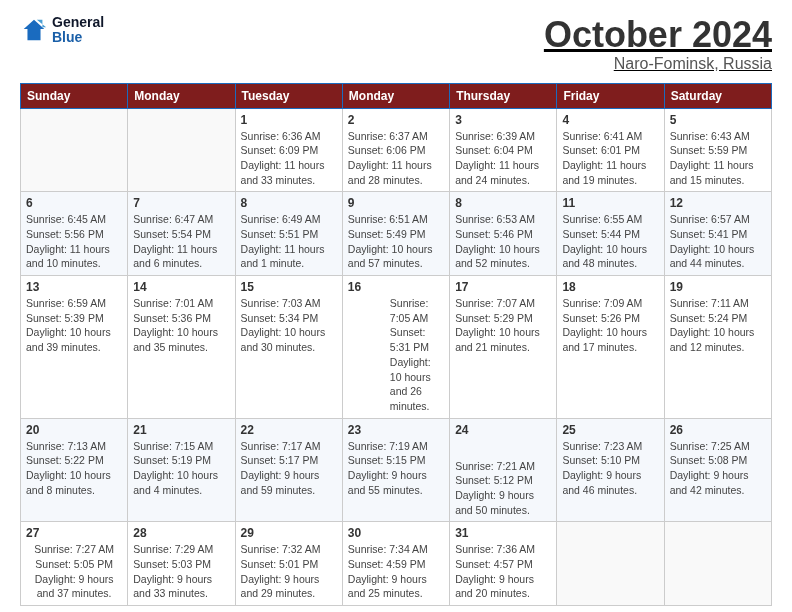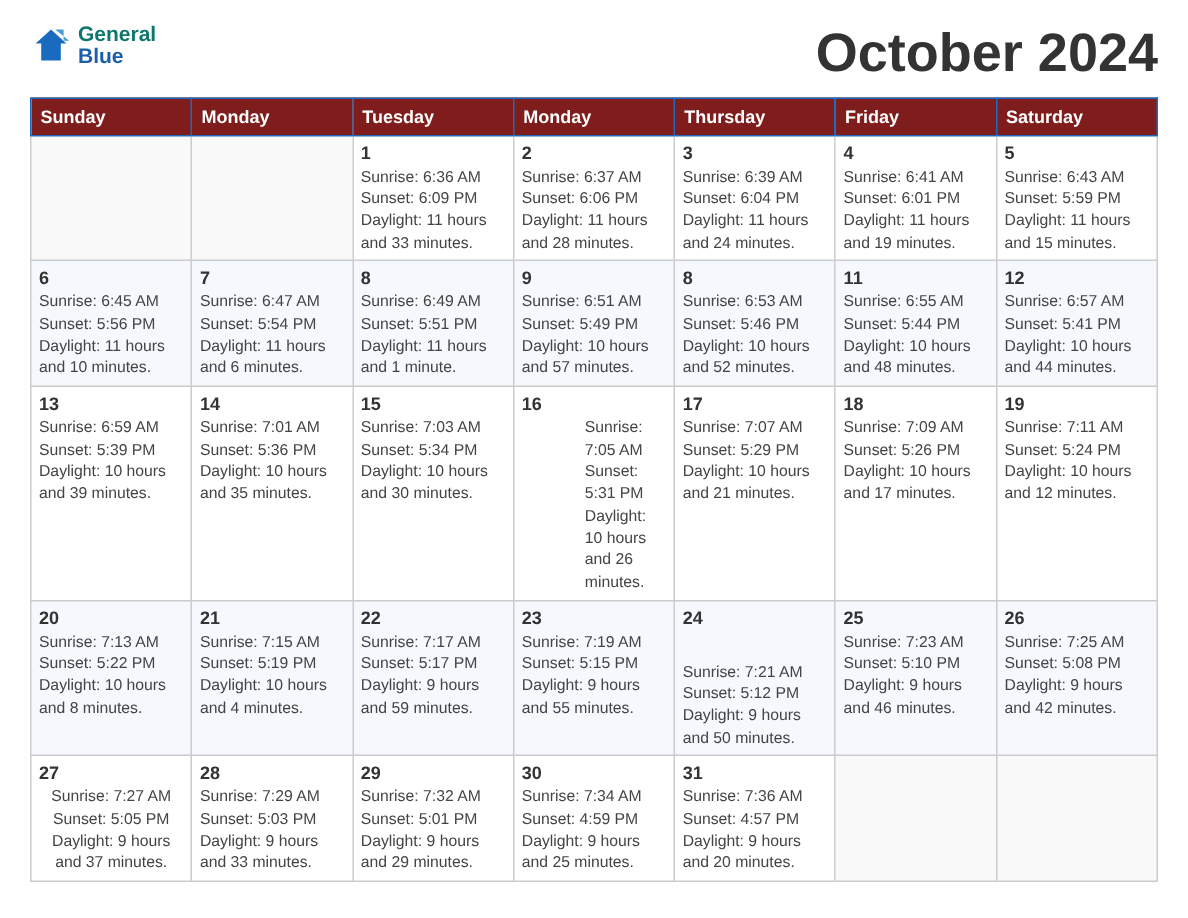--- a/index.html
+++ b/index.html
@@ -27,33 +27,34 @@
       gap: 4px;
     }
     .logo-text {
       display: flex;
       flex-direction: column;
       line-height: 1.1;
     }
     .logo-general {
       font-size: 14px;
       font-weight: bold;
-      color: #0f766e;
+      color: #0f172a;
     }
     .logo-blue {
       font-size: 14px;
       font-weight: bold;
       color: #1a5fa8;
     }
     .logo-icon {
       width: 28px;
       height: 28px;
     }
     .title-block {
       text-align: right;
+      text-decoration: underline;
     }
     .title-month {
       font-size: 36px;
       font-weight: bold;
       color: #333;
       line-height: 1.1;
     }
     .title-location {
       font-size: 16px;
       color: #555;
@@ -109,20 +110,21 @@
         <polygon points="15,4 26,14 22,14 22,26 8,26 8,14 4,14" fill="#1a6bbf"></polygon>
         <polygon points="18,4 28,12 24,12 24,4" fill="#4a9fd4"></polygon>
       </svg>
       <div class="logo-text">
         <span class="logo-general">General</span>
         <span class="logo-blue">Blue</span>
       </div>
     </div>
     <div class="title-block">
       <div class="title-month">October 2024</div>
+      <div class="title-location">Naro-Fominsk, Russia</div>
     </div>
   </div>
 
   <table class="calendar-table">
     <thead>
       <tr>
         <th>Sunday</th>
         <th>Monday</th>
         <th>Tuesday</th>
         <th>Monday</th>

